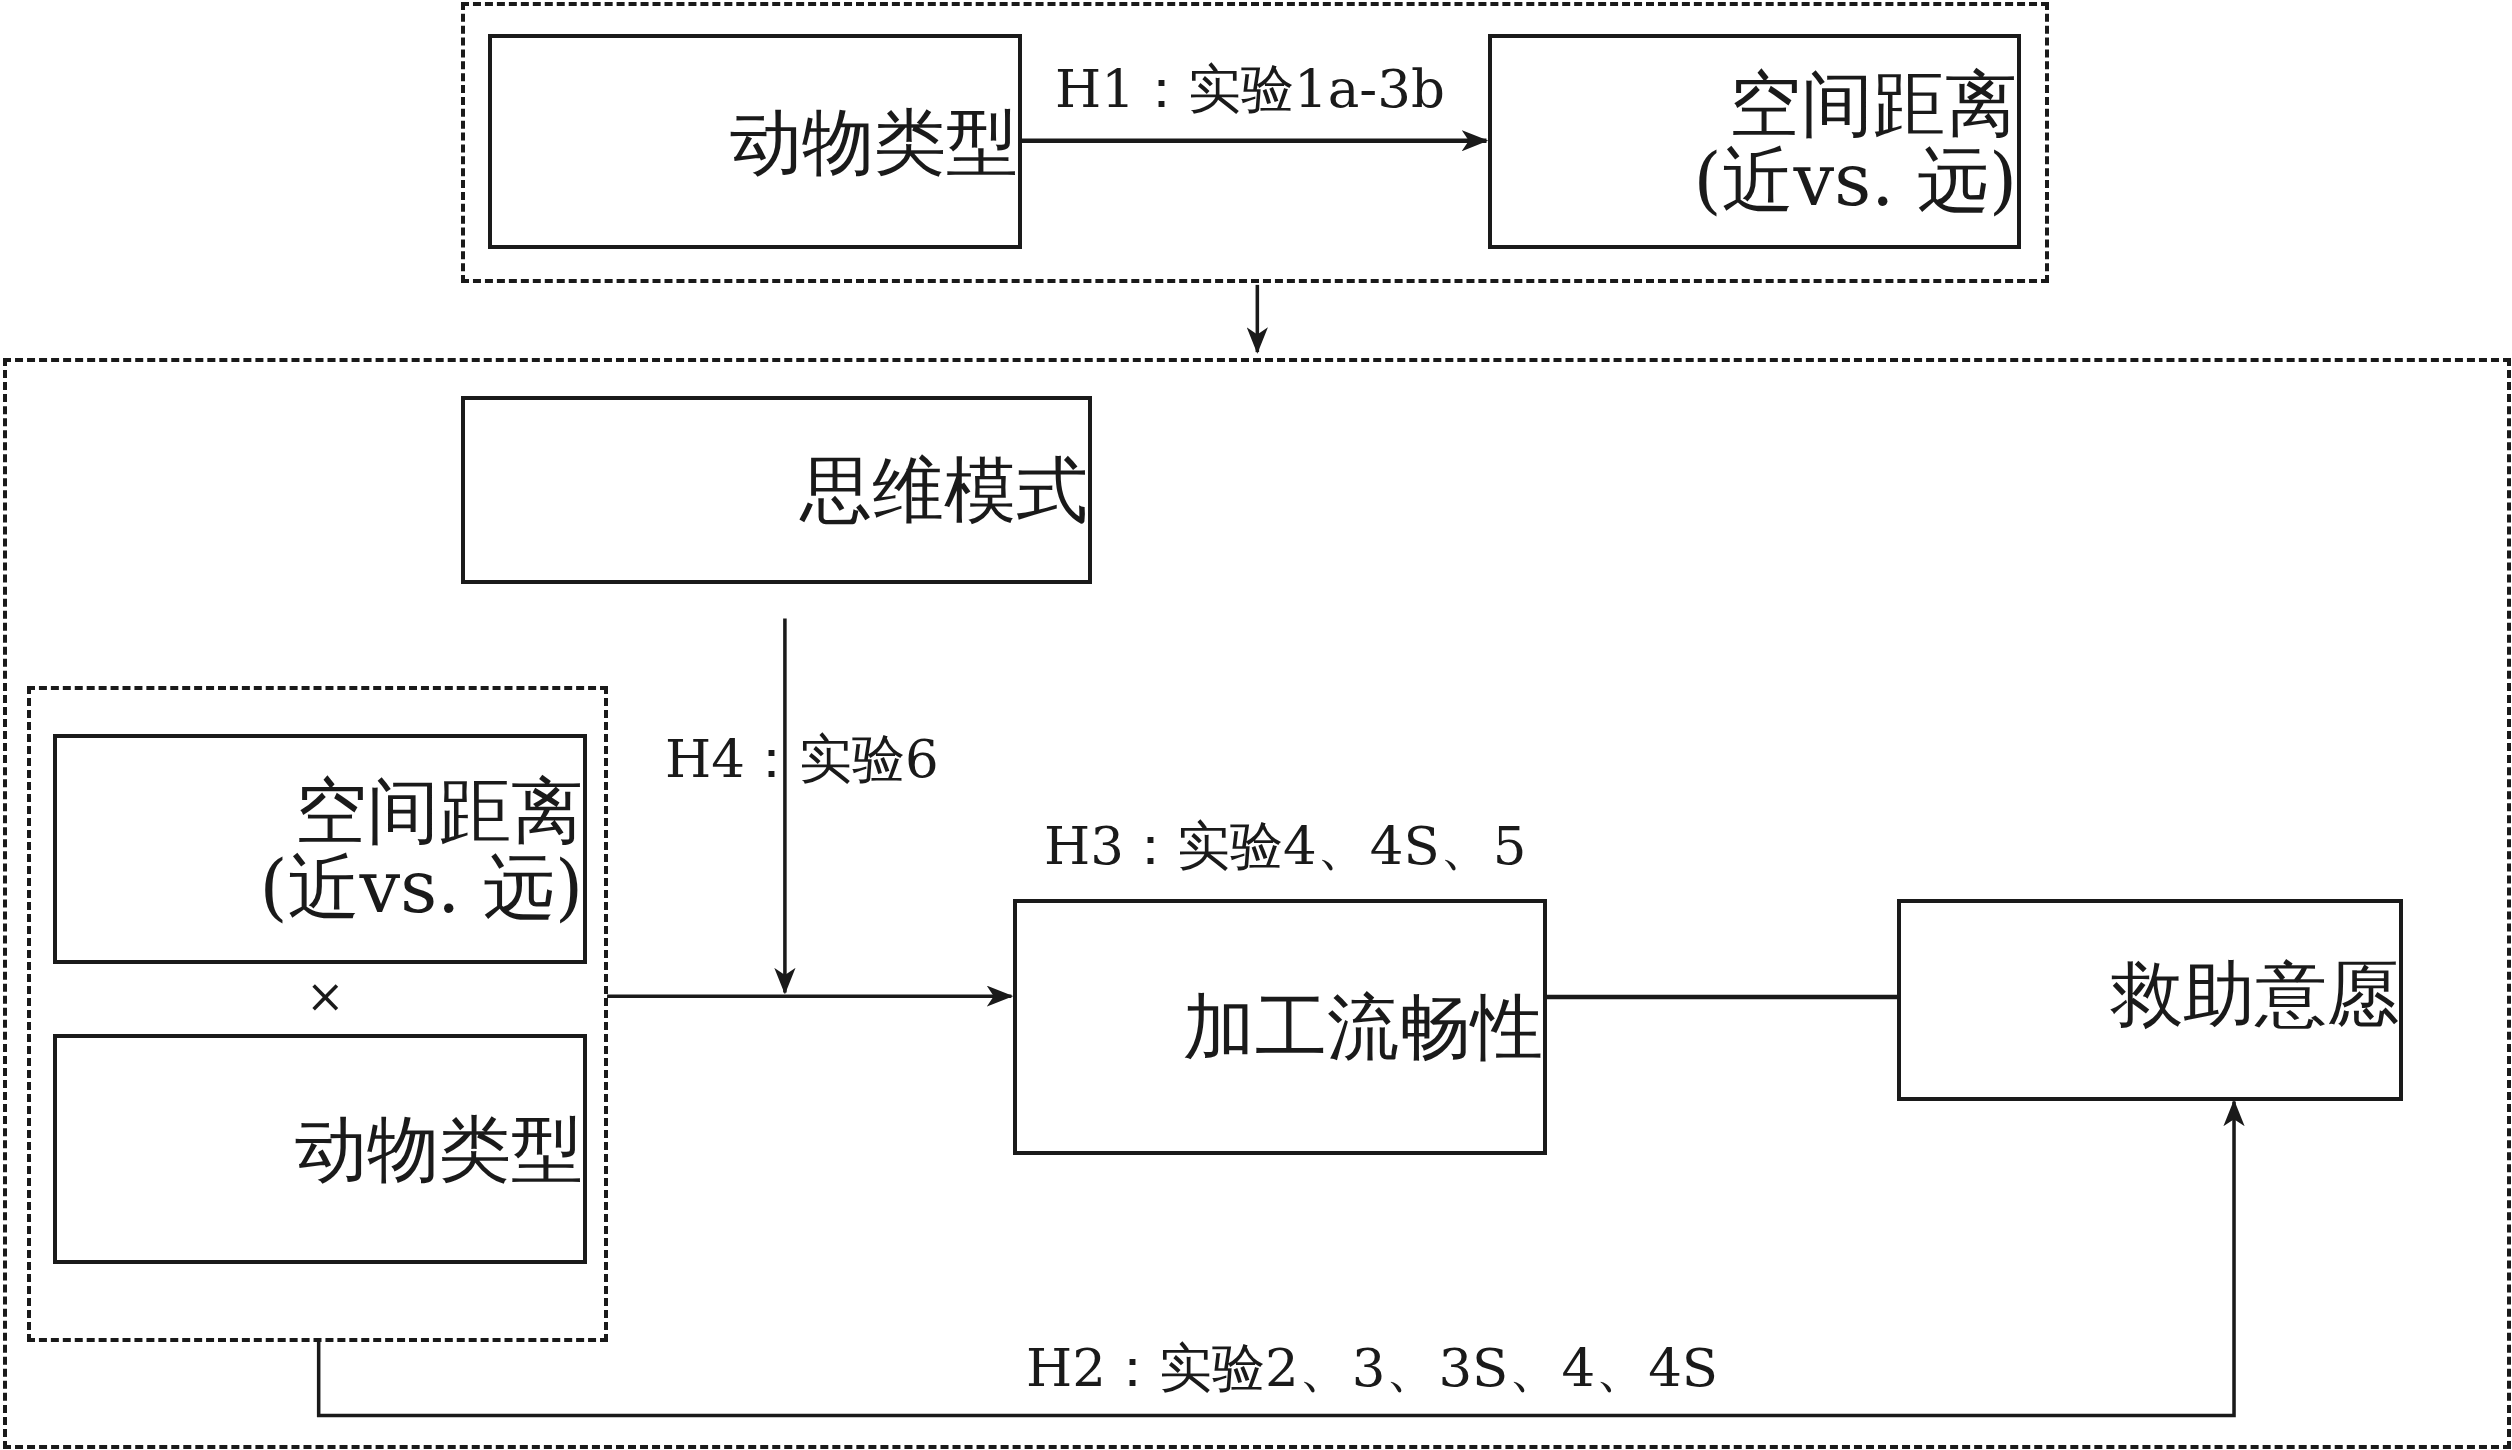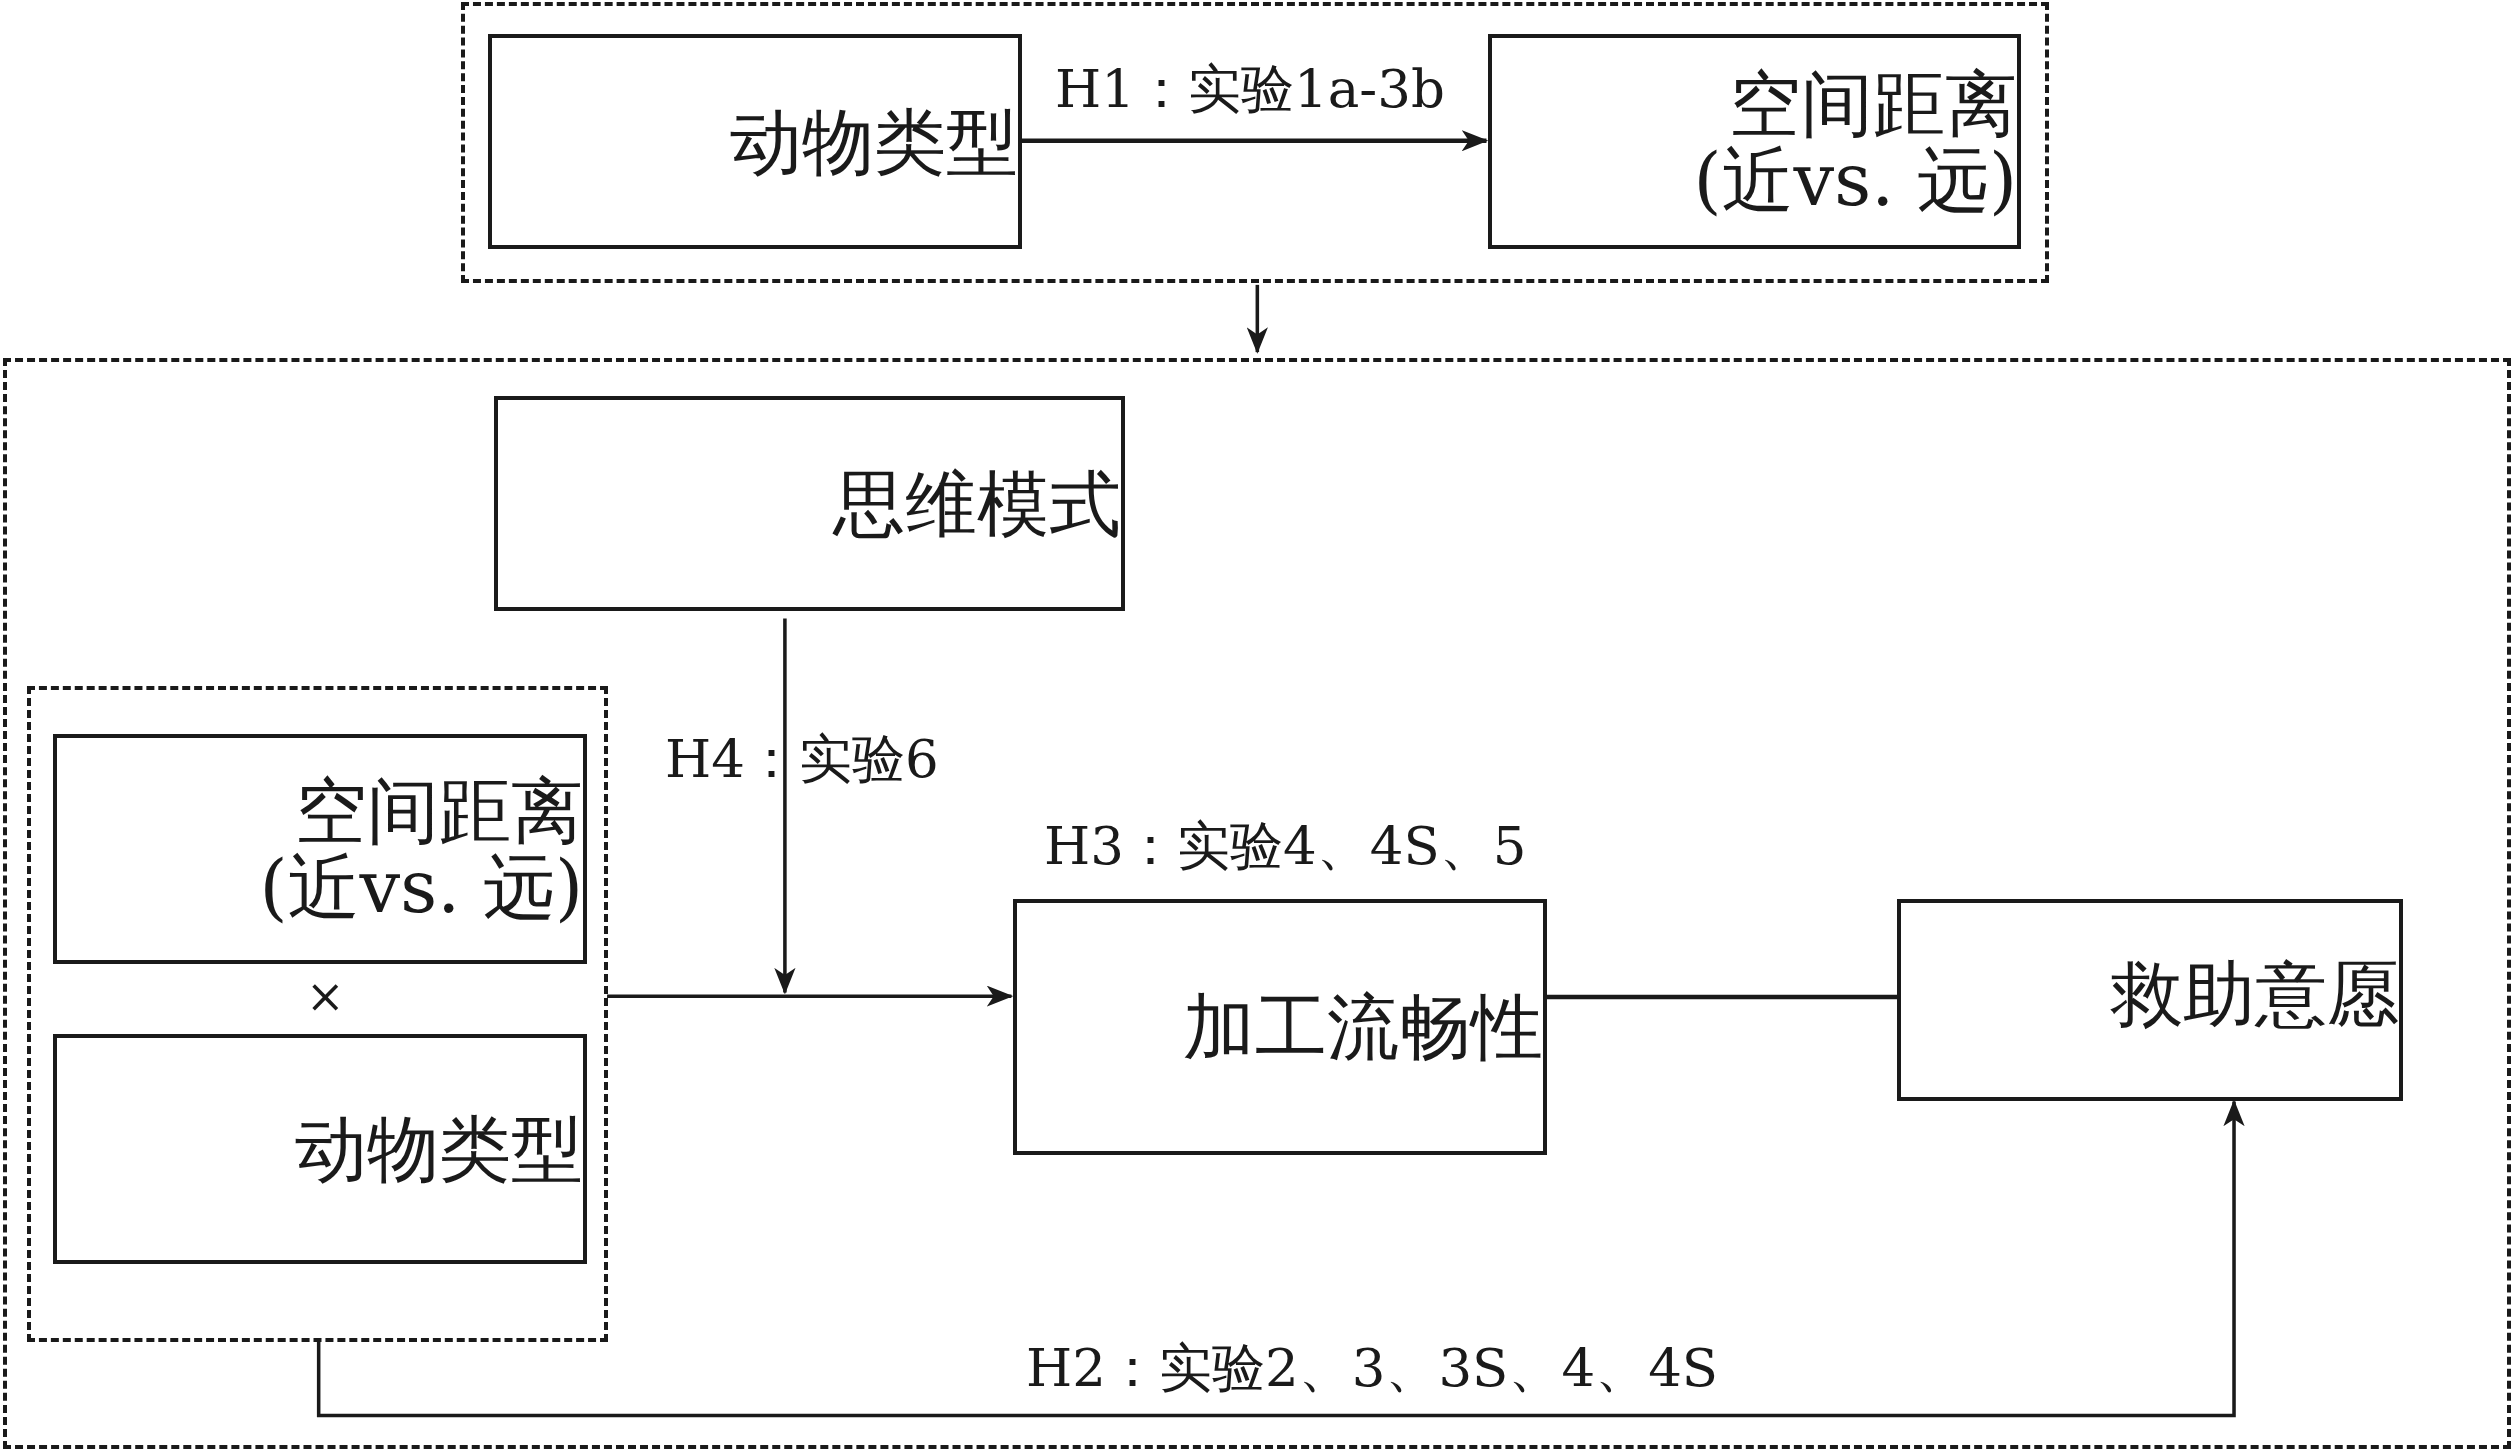--- a/index.html
+++ b/index.html
@@ -45,21 +45,21 @@
 
 <div class="node" style="left:1488px; top:34px; width:533px; height:215px;">
   <span>空间距离</span>
   <span class="l2">(近vs. 远)</span>
 </div>
 
 <div class="label" style="left:1055px; top:62px;">H1：实验1a-3b</div>
 
 <div class="dash-box" style="left:2.7px; top:358px; width:2508px; height:1091px;"></div>
 
-<div class="node" style="left:461px; top:396px; width:631px; height:215px;margin-left:33px;">
+<div class="node" style="left:461px; top:396px; width:631px; height:188px;">
   <span>思维模式</span>
 </div>
 
 <div class="label" style="left:665px; top:732px;">H4：</div>
 <div class="label" style="left:799px; top:732px;">实验6</div>
 
 <div class="dash-box" style="left:27.4px; top:686px; width:581px; height:656px;"></div>
 
 <div class="node" style="left:53px; top:734px; width:534px; height:230px;">
   <span>空间距离</span>

